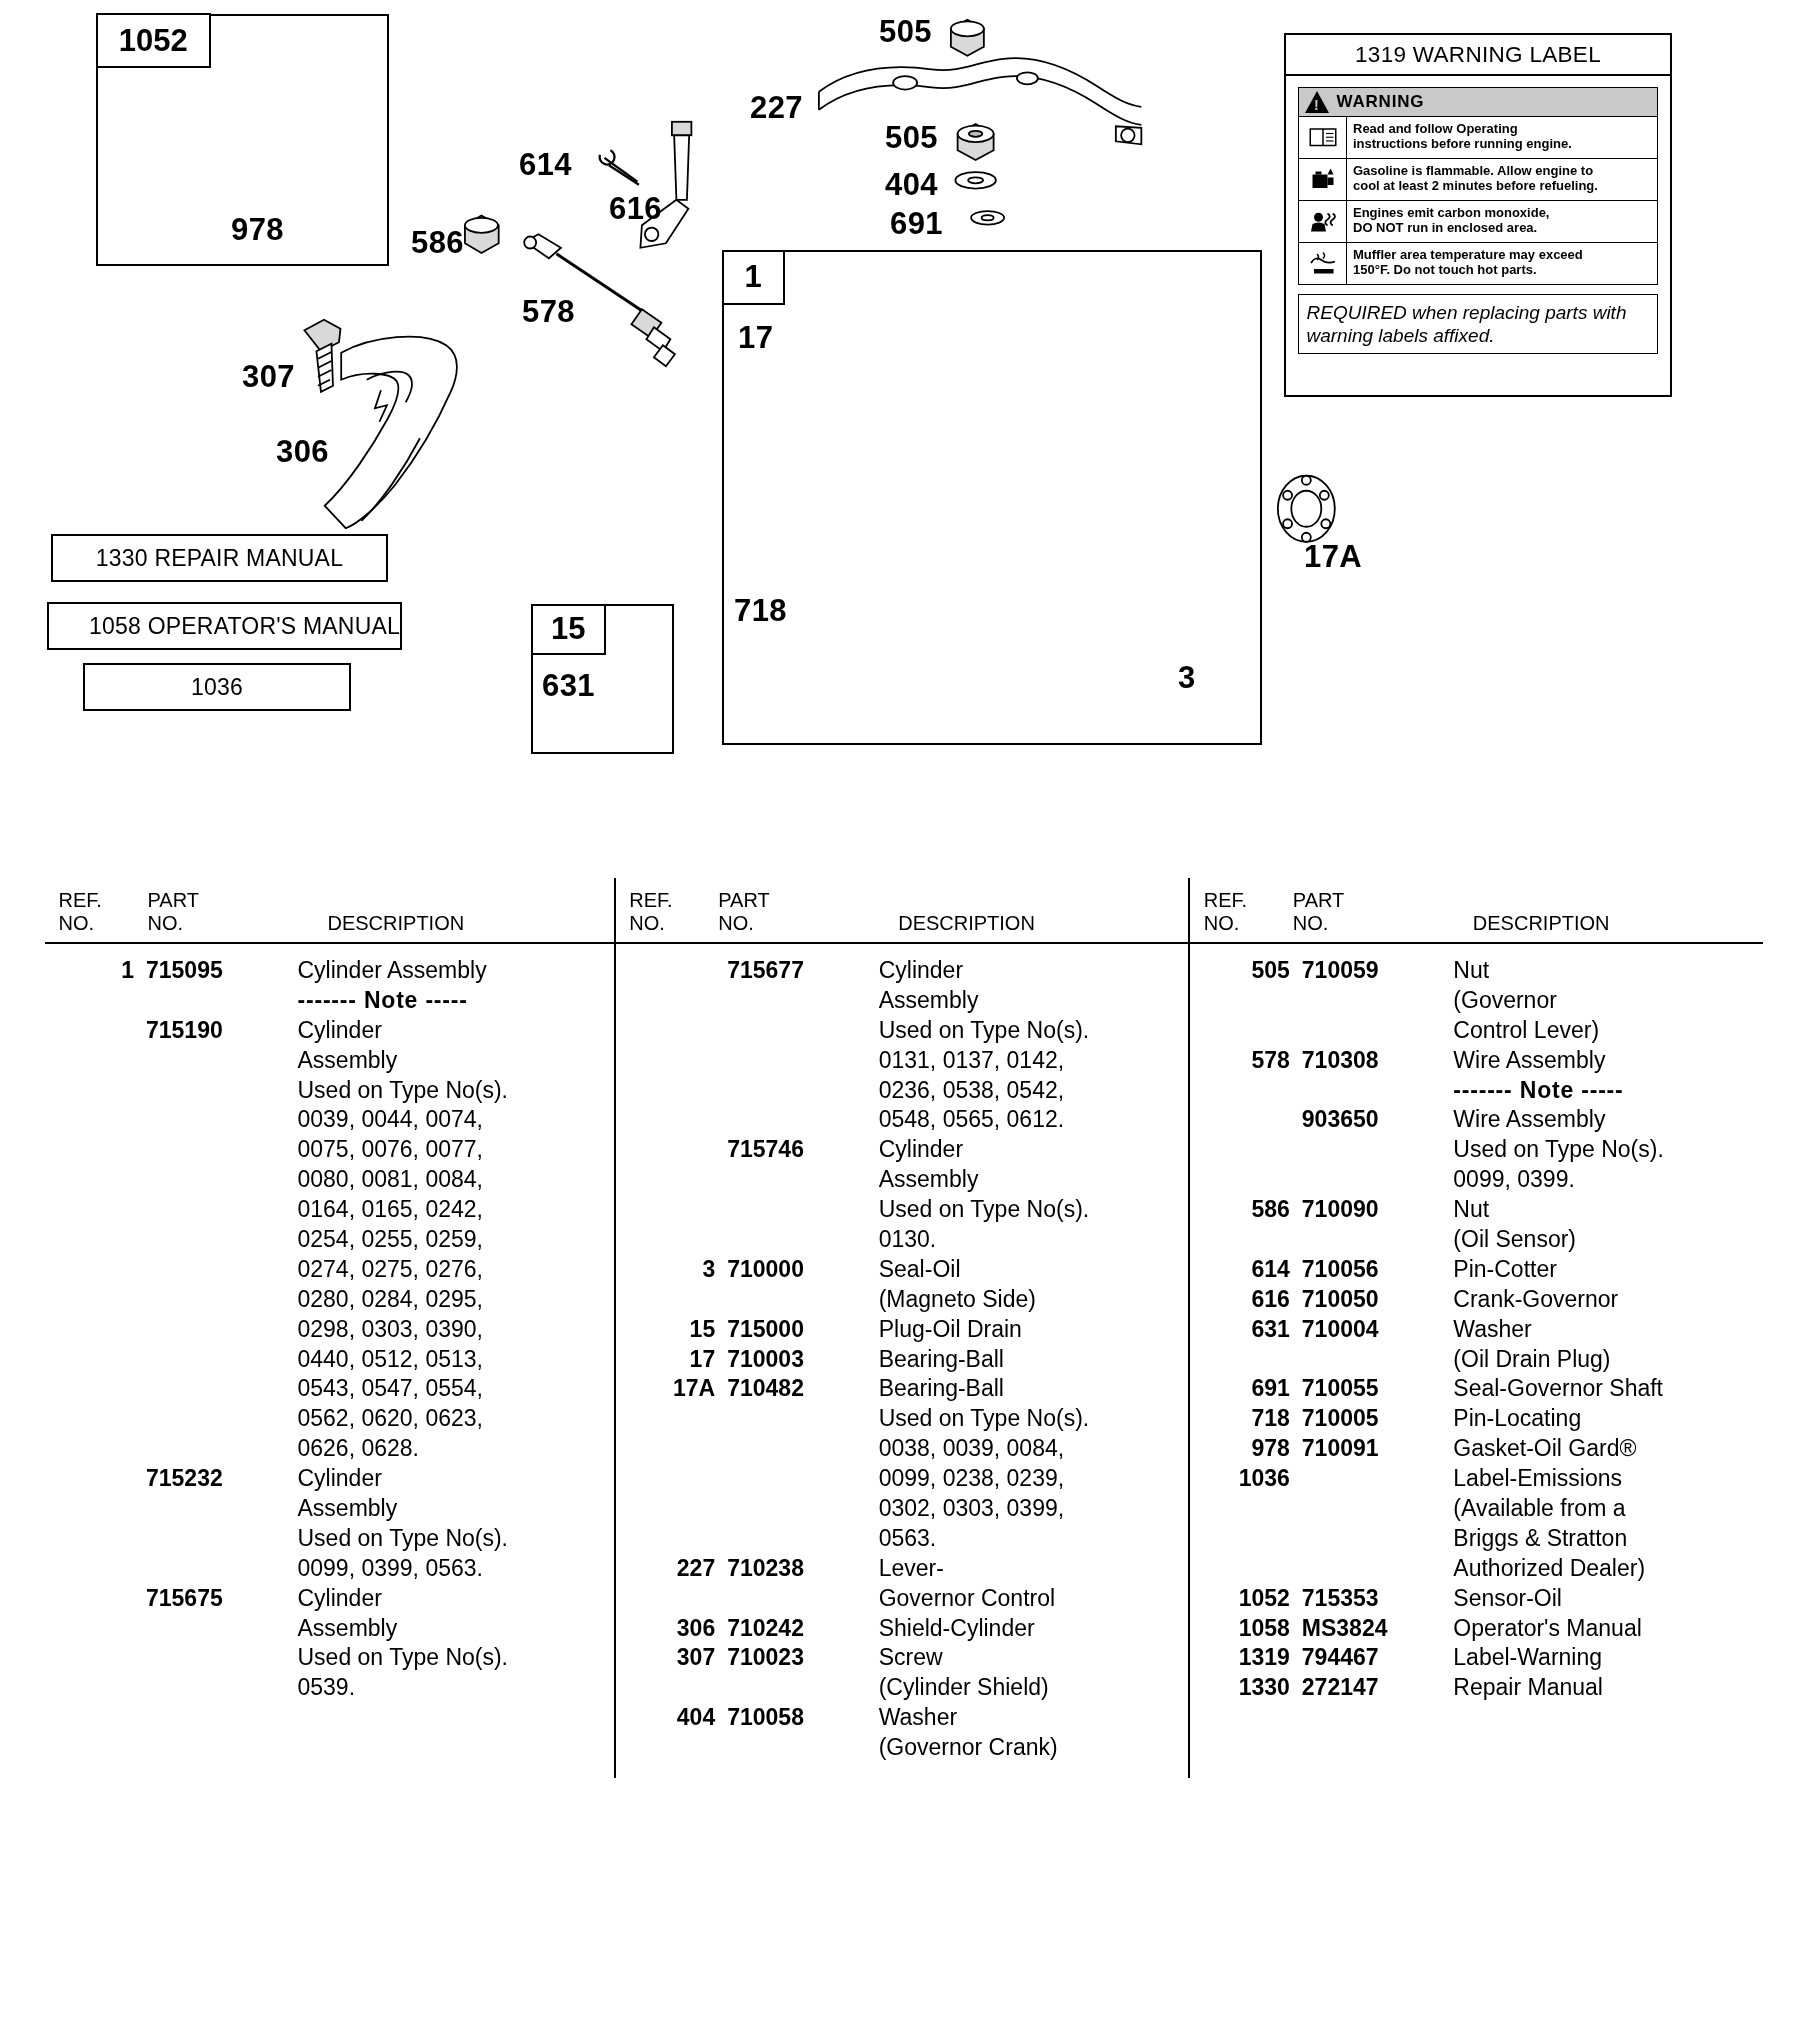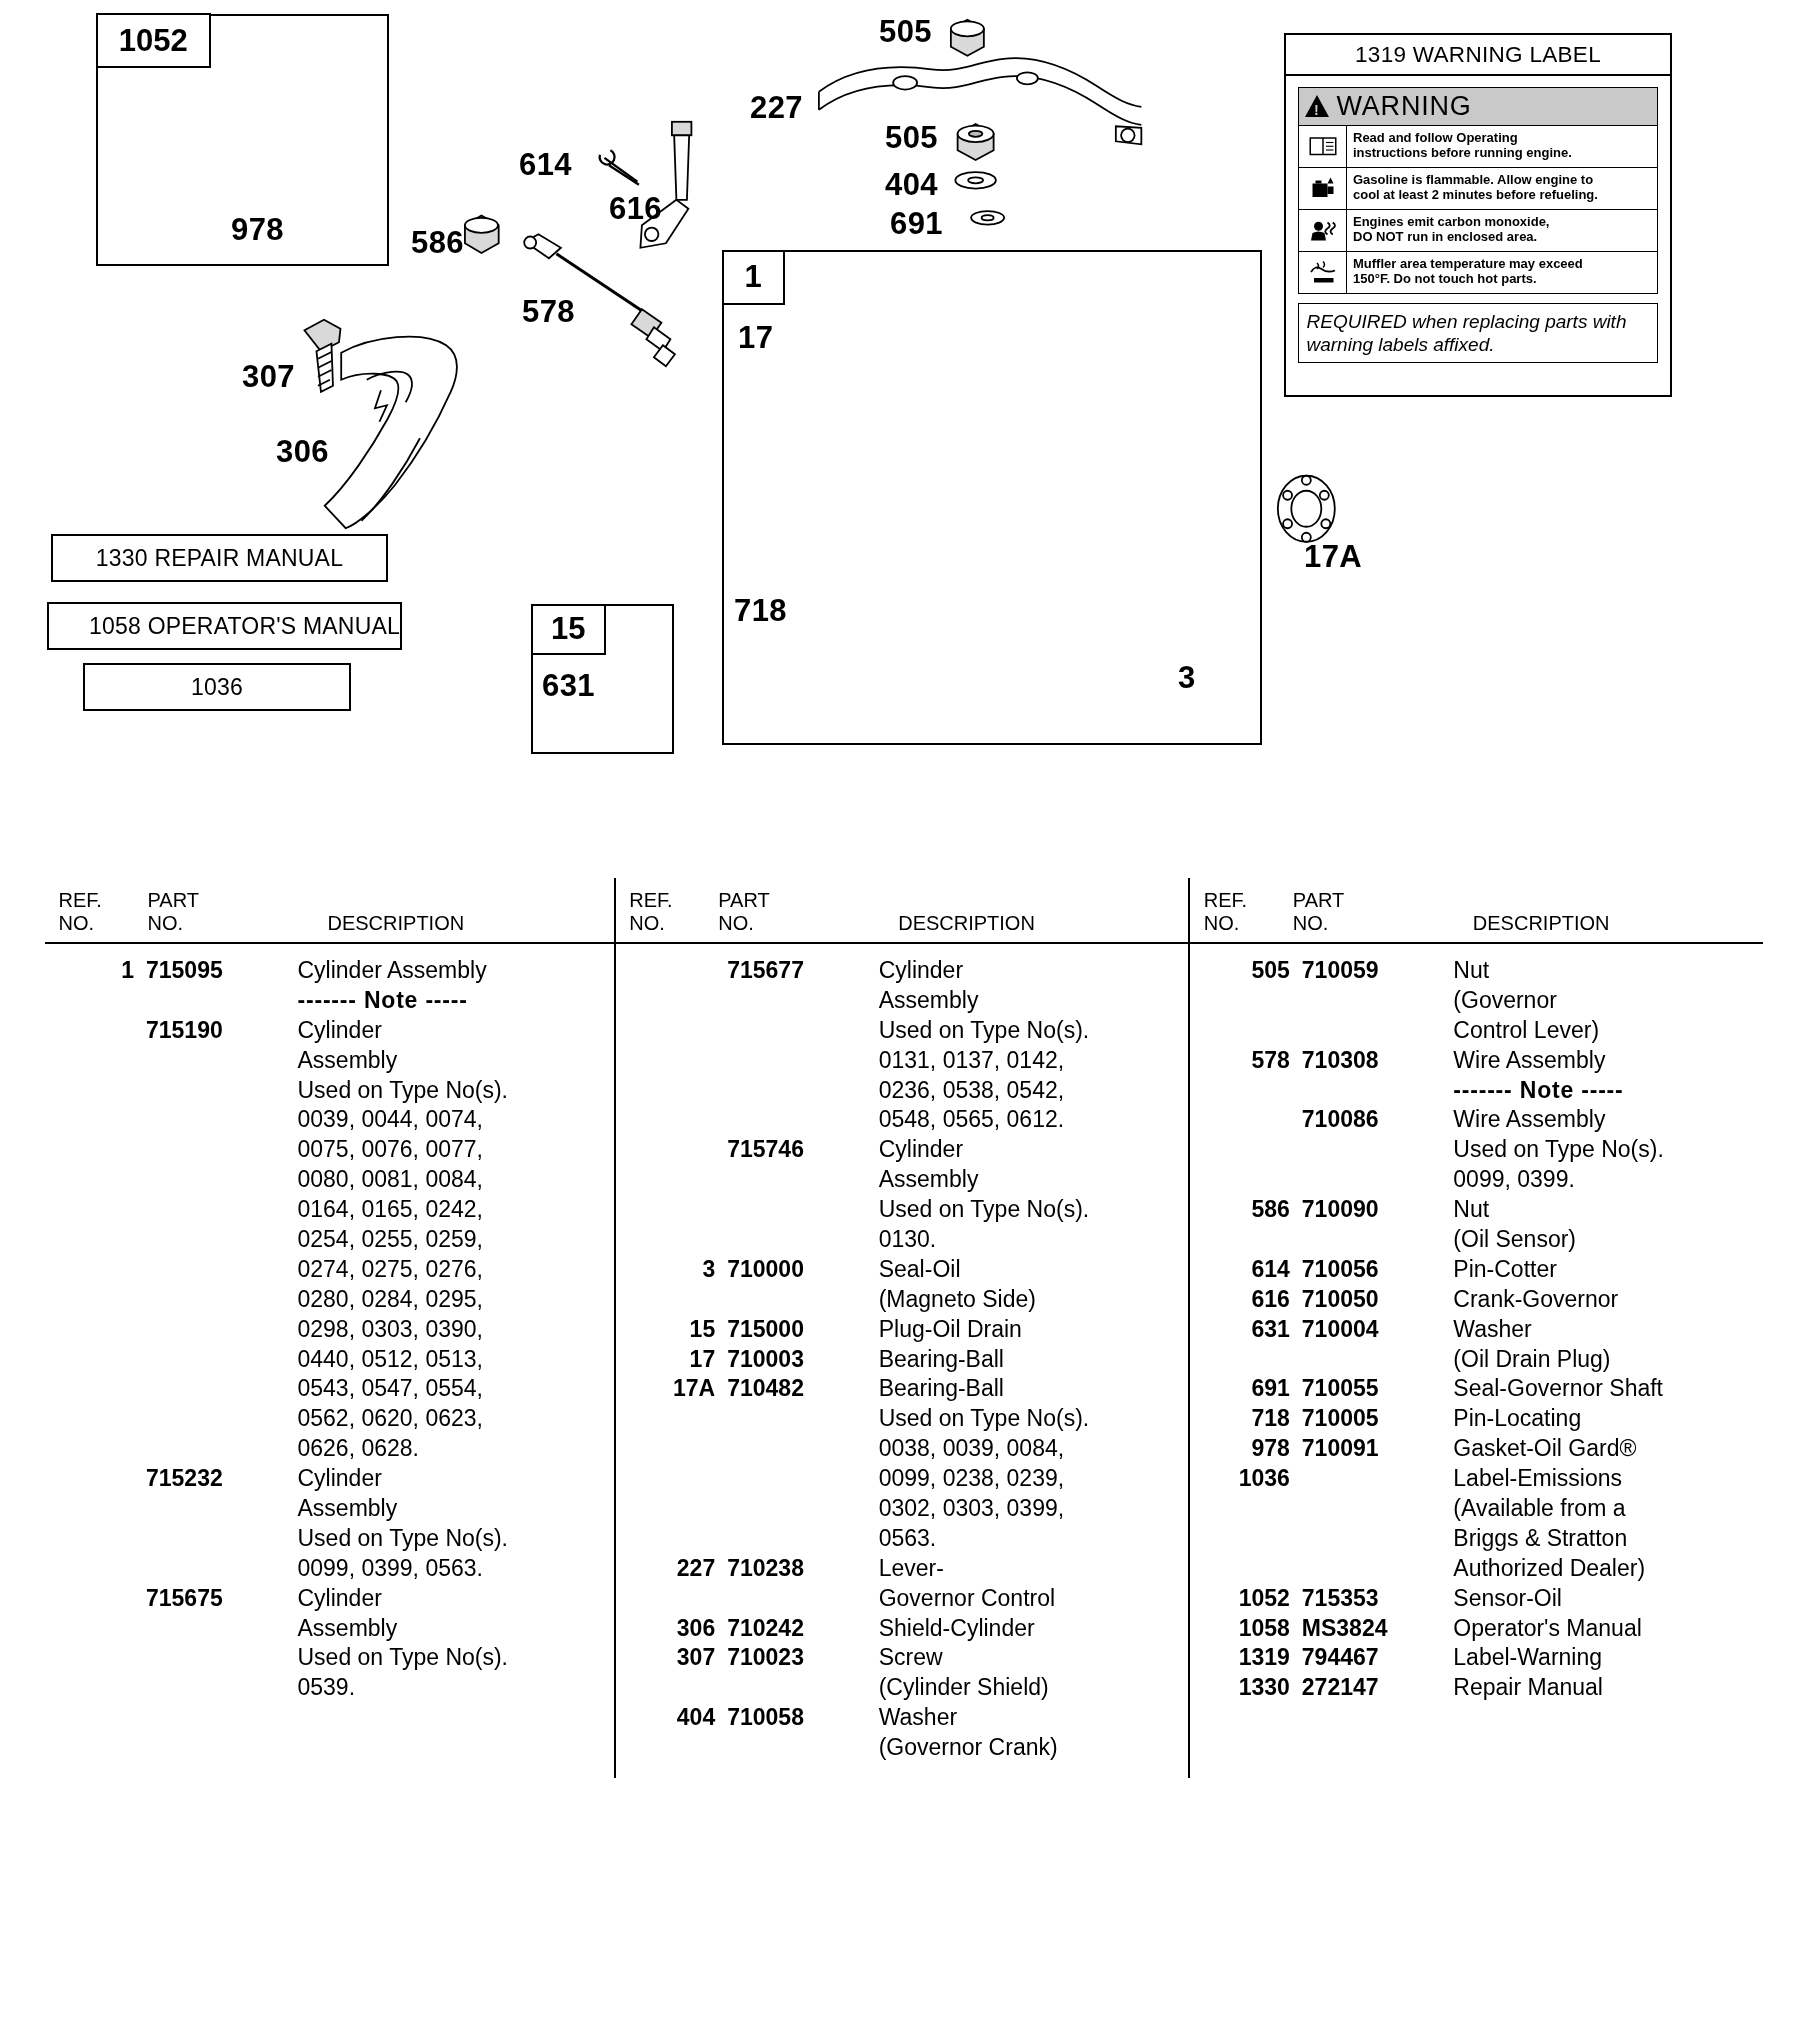--- a/index.html
+++ b/index.html
@@ -33,21 +33,21 @@
      display:flex;align-items:center;justify-content:center;font-weight:bold;font-size:31px;}
 
   
   .warn-panel{position:absolute;left:1284px;top:21px;width:384px;height:360px;border:2.3px solid #000;background:#fff;margin-top:12px;}
   .warn-title{height:39px;border-bottom:2.3px solid #000;display:flex;align-items:center;justify-content:center;
     font-size:22.5px;letter-spacing:0.3px;}
   .warn-inner{margin:10.5px 12px 0 12px;border:1.5px solid #000;background:#fff;}
   .warn-head{background:#c9c9c9;border-bottom:1.5px solid #000;display:flex;align-items:center;gap:7.5px;padding:3px 6px;}
   .warn-tri{width:0;height:0;border-left:12.8px solid transparent;border-right:12.8px solid transparent;border-bottom:22.5px solid #000;position:relative;}
   .warn-tri:after{content:"!";position:absolute;left:-3px;top:6.8px;color:#c9c9c9;font-size:14.3px;font-weight:bold;}
-  .warn-word{font-weight:normal;font-size:27px;letter-spacing:0.8px;}
+  .warn-word{font-weight:bold;font-size:17px;letter-spacing:0.8px;}
   .warn-row{display:flex;align-items:center;border-bottom:1.5px solid #000;min-height:41px;}
   .warn-row:last-child{border-bottom:none;}
   .warn-ic{width:47px;flex:0 0 47px;border-right:1.5px solid #000;align-self:stretch;display:flex;align-items:center;justify-content:center;}
   .warn-tx{padding:3px 6px;font-size:13px;line-height:1.15;font-weight:bold;}
   .warn-req{margin:9px 12px 0 12px;border:1.5px solid #000;padding:6px 7.5px;font-size:19px;line-height:1.22;font-style:italic;}
   .warn-req b{font-style:italic;font-weight:normal;}
 
   .manual-box{position:absolute;border:2.3px solid #000;background:#fff;display:flex;align-items:center;justify-content:center;
     font-size:23px;letter-spacing:0.2px;}
 
@@ -653,21 +653,21 @@
                   <div class="c-part">710308</div>
                   <div class="c-desc">Wire Assembly</div>
                 </div>
                 <div class="rowline">
                   <div class="c-ref"></div>
                   <div class="c-part"></div>
                   <div class="c-desc note" style="font-weight: bold;">------- Note -----</div>
                 </div>
                 <div class="rowline">
                   <div class="c-ref"></div>
-                  <div class="c-part">710086</div>
+                  <div class="c-part">903650</div>
                   <div class="c-desc">Wire Assembly</div>
                 </div>
                 <div class="rowline">
                   <div class="c-ref"></div>
                   <div class="c-part"></div>
                   <div class="c-desc">Used on Type No(s).</div>
                 </div>
                 <div class="rowline">
                   <div class="c-ref"></div>
                   <div class="c-part"></div>

